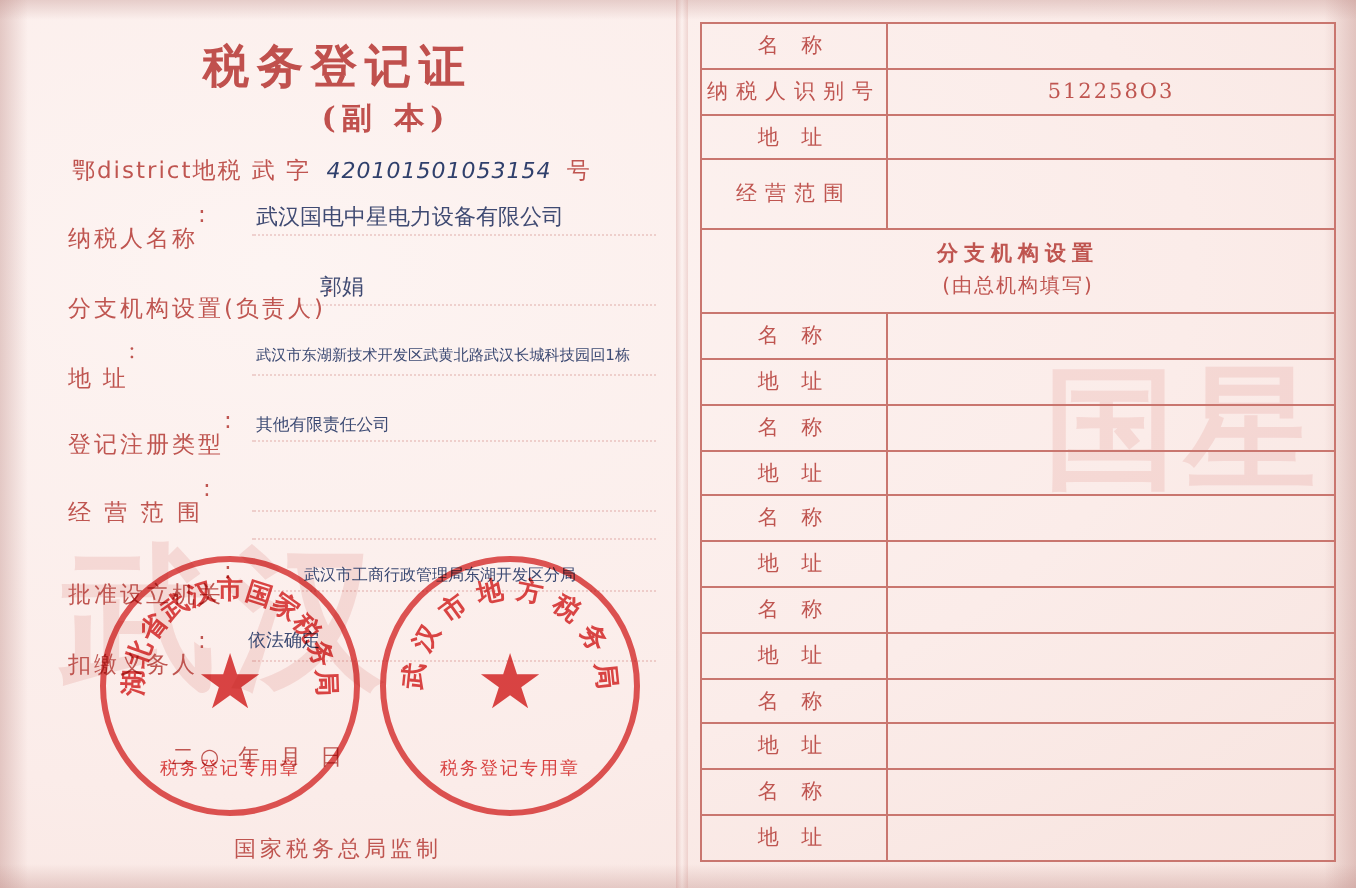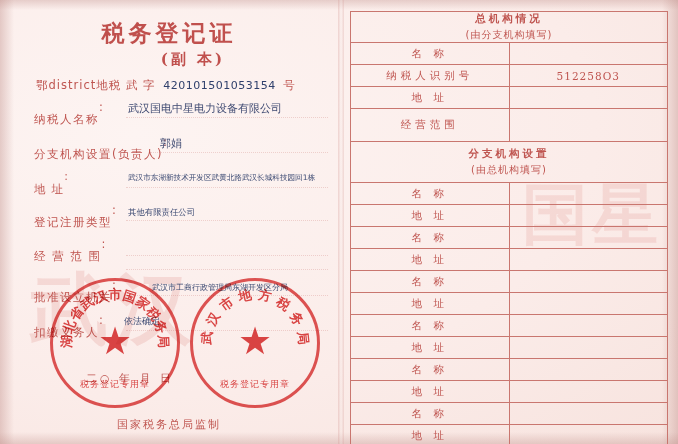--- a/index.html
+++ b/index.html
@@ -93,20 +93,21 @@
     color: #bf5550;
     white-space: nowrap;
   }
   .serial-label { letter-spacing: 1px; }
   .serial-value {
     font-family: "DejaVu Sans", "Liberation Sans", sans-serif;
     color: #30406c;
     font-size: 11px;
     letter-spacing: 0.5px;
     margin: 0 4px;
+    font-style: italic;
   }
   .serial-tail { letter-spacing: 1px; }
 
   .field {
     position: absolute;
     left: 34px;
     width: 296px;
     font-size: 11.5px;
     color: #bf5550;
     white-space: nowrap;
@@ -391,26 +392,20 @@
       <div class="star">★</div>
       <div class="bottom-text">税务登记专用章</div>
     </div>
   </div>
 
   <div class="right-page">
     <div class="wm-right">国星</div>
     <table class="grid">
       <tbody>
         <tr>
-          <td class="head" colspan="2">
-            <span>总机构情况</span>
-            <span class="sub">(由分支机构填写)</span>
-          </td>
-        </tr>
-        <tr>
           <td class="lbl">名     称</td>
           <td class="val"></td>
         </tr>
         <tr>
           <td class="lbl">纳税人识别号</td>
           <td class="val">512258O3</td>
         </tr>
         <tr>
           <td class="lbl">地     址</td>
           <td class="val"></td>

